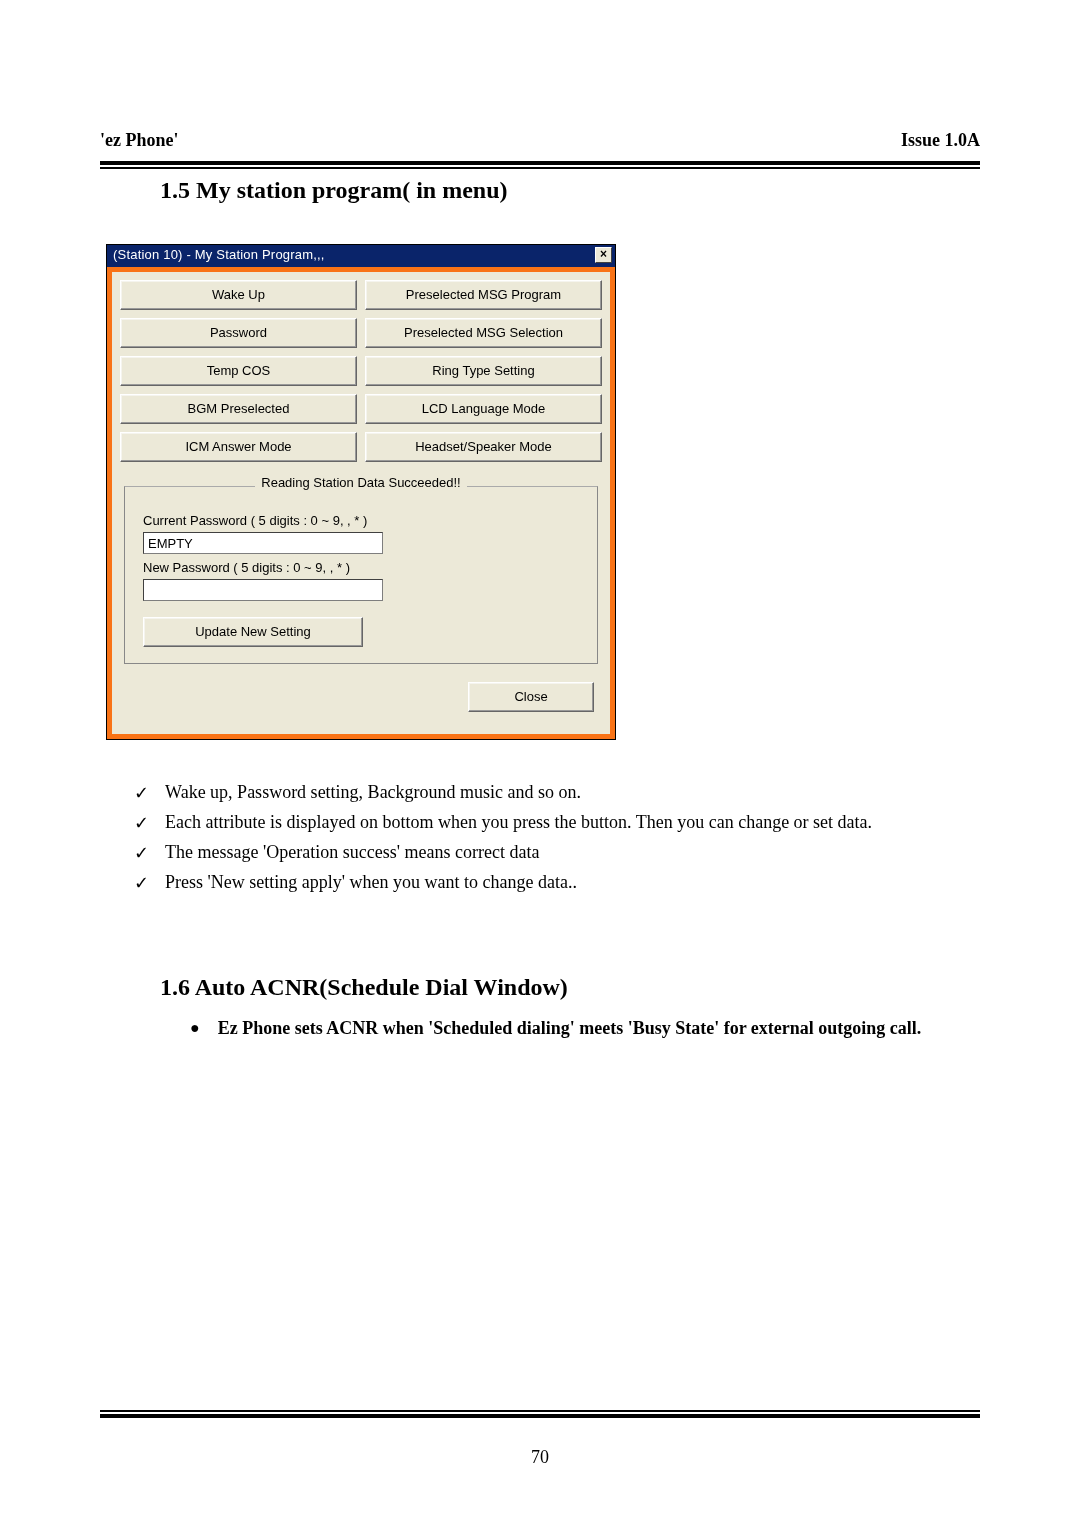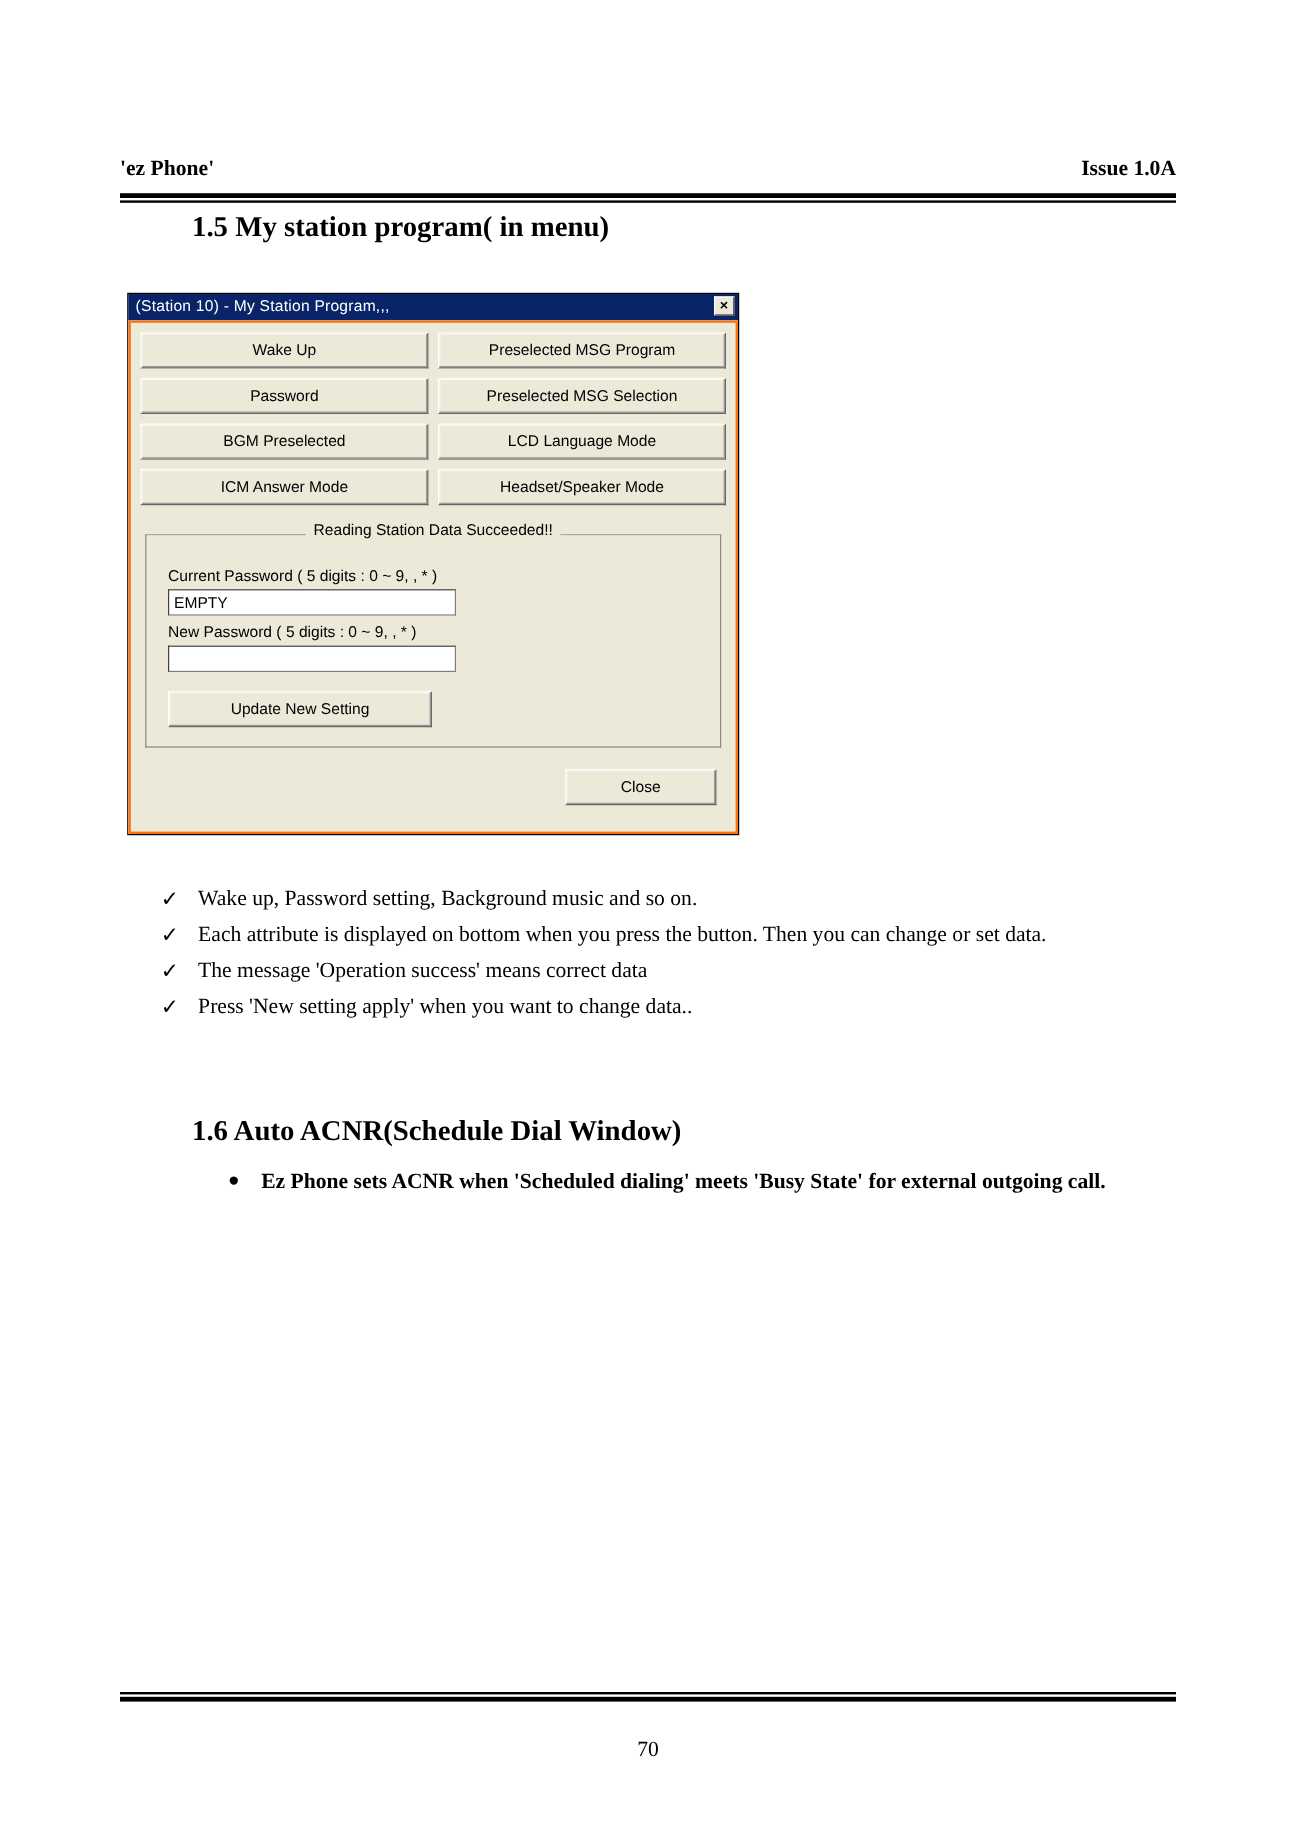--- a/index.html
+++ b/index.html
@@ -85,21 +85,21 @@
     border-right-color: #404040;
     border-bottom-color: #404040;
     color: #000;
     text-align: center;
     font-weight: bold;
     font-size: 12px;
     line-height: 13px;
     font-family: Arial, sans-serif;
   }
   .dlg-body {
-    border: 2px solid #f97316;
+    border: 5px solid #f97316;
     background: #ece9d8;
     padding: 8px;
   }
   .btn-grid {
     display: grid;
     grid-template-columns: 1fr 1fr;
     column-gap: 8px;
     row-gap: 8px;
     margin-bottom: 24px;
   }
@@ -188,20 +188,22 @@
     <div class="titlebar">
       <span>(Station 10) - My Station Program,,,</span>
       <div class="closebox">×</div>
     </div>
     <div class="dlg-body">
       <div class="btn-grid">
         <div class="winbtn">Wake Up</div>
         <div class="winbtn">Preselected MSG Program</div>
         <div class="winbtn">Password</div>
         <div class="winbtn">Preselected MSG Selection</div>
+        <div class="winbtn">Temp COS</div>
+        <div class="winbtn">Ring Type Setting</div>
         <div class="winbtn">BGM Preselected</div>
         <div class="winbtn">LCD Language Mode</div>
         <div class="winbtn">ICM Answer Mode</div>
         <div class="winbtn">Headset/Speaker Mode</div>
       </div>
 
       <div class="group">
         <div class="legend"><span>Reading Station Data Succeeded!!</span></div>
         <div class="lbl">Current Password ( 5 digits : 0 ~ 9, , * )</div>
         <input class="txt" value="EMPTY" style="">

